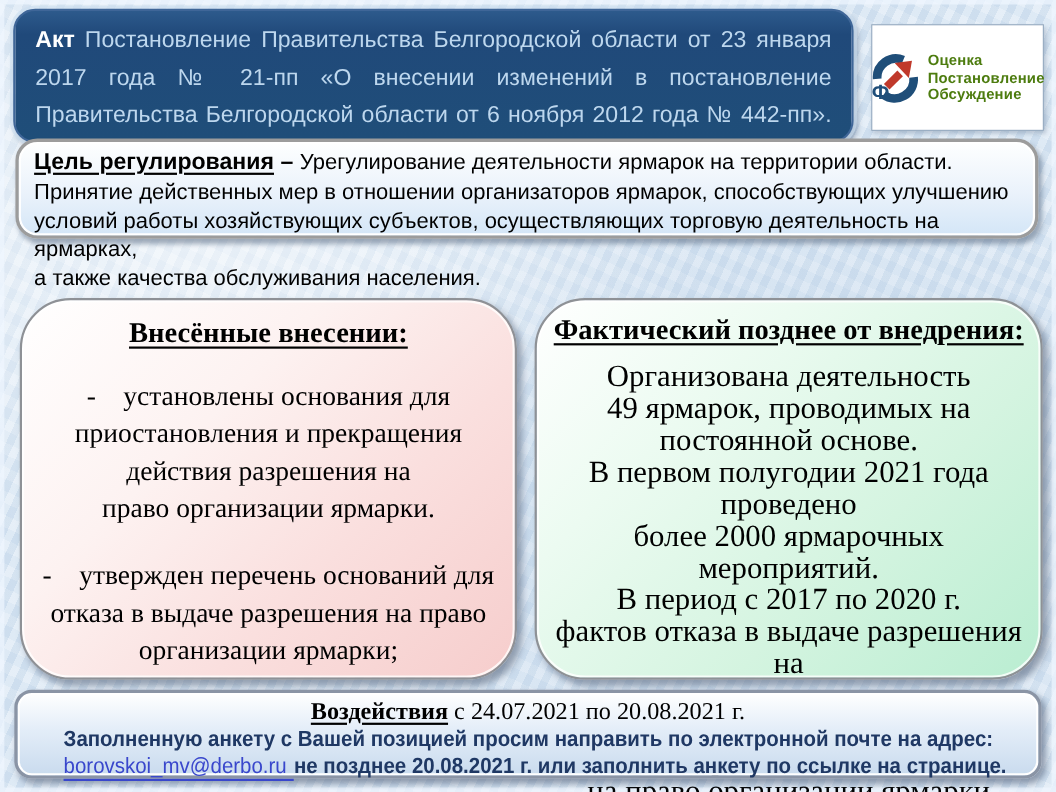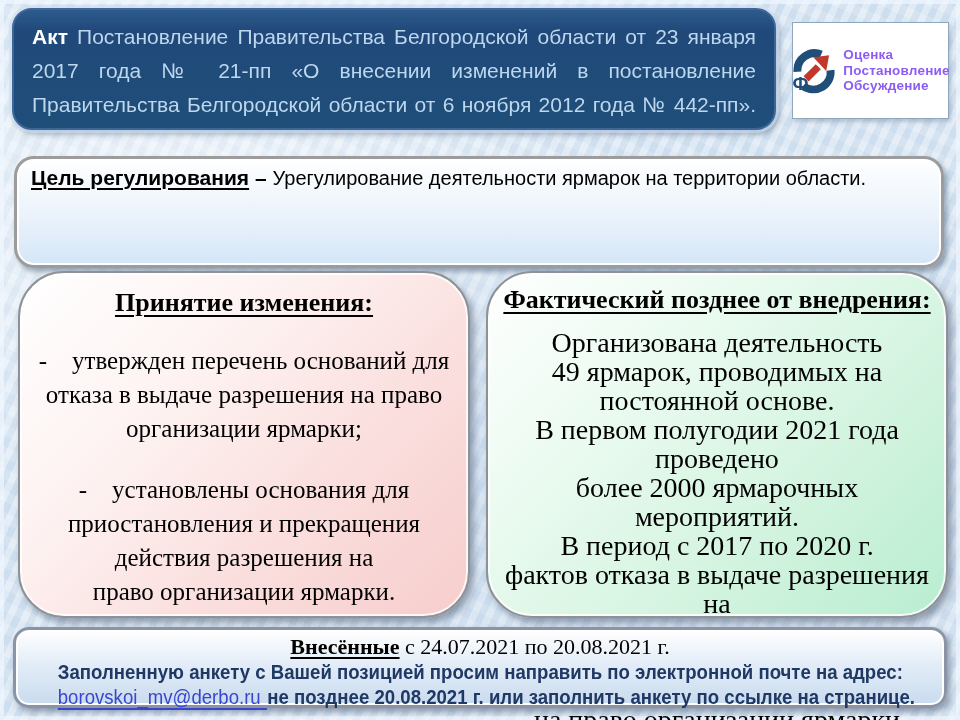--- a/index.html
+++ b/index.html
@@ -31,24 +31,24 @@
   }
   .header-text .act-label{color:#ffffff;font-weight:bold;}
   
   .logo-box{
     position:absolute;left:792px;top:22px;width:157px;height:97px;
     background:#ffffff;border:1px solid #8fa6bd;box-sizing:border-box;
     box-shadow:2px 3px 4px rgba(110,130,155,.4);
     display:flex;align-items:center;justify-content:center;gap:6px;
   }
   .logo-icon{width:46px;height:46px;flex:0 0 auto;}
-  .logo-text{color:#8b5cf6;font-weight:bold;font-size:13.5px;line-height:15.5px;letter-spacing:.2px;}
+  .logo-text{color:#4d7c0f;font-weight:bold;font-size:13.5px;line-height:15.5px;letter-spacing:.2px;}
   
   .goal-box{
-    position:absolute;left:14px;top:156px;width:930px;height:112px;
+    position:absolute;left:14px;top:126px;width:930px;height:91px;
     background:linear-gradient(180deg,#feffff 0%,#eaf2fb 55%,#d4e6f7 100%);
     border:3px solid #9c9c9c;border-radius:20px;box-sizing:border-box;
     box-shadow:inset 0 0 0 2px #ffffff, 3px 4px 5px rgba(90,108,132,.55);
     padding:5px 14px;color:#000;
   }
   .goal-line1{font-size:20px;line-height:27px;white-space:pre-line;}
   .goal-label{font-weight:bold;font-size:21px;text-decoration:underline;text-decoration-thickness:2px;text-underline-offset:3px;}
   .goal-sep{font-weight:bold;font-size:21px;}
   .goal-body{font-size:20px;line-height:26px;white-space:pre-line;}
   
@@ -114,46 +114,49 @@
     </svg>
     <div class="logo-text">
       <div>Оценка</div>
       <div>Постановление</div>
       <div>Обсуждение</div>
     </div>
   </div>
 
   <div class="goal-box">
     <div class="goal-line1"><span class="goal-label">Цель регулирования</span><span class="goal-sep"> – </span><span>Урегулирование  деятельности ярмарок на территории  области.</span></div>
+    <div class="goal-body">Принятие  действенных  мер в отношении  организаторов  ярмарок,  способствующих  улучшению
+условий  работы  хозяйствующих  субъектов,  осуществляющих  торговую  деятельность  на ярмарках,
+а также  качества  обслуживания  населения.</div>
   </div>
 
   <div class="round-card changes-box">
-    <div class="card-title">Принятие изменения:</div>
-    <p class="change-item">-    утвержден перечень оснований для
-отказа в выдаче разрешения на право
-организации ярмарки;</p>
+    <div class="card-title">Внесённые внесении:</div>
     <p class="change-item">-    установлены основания для
 приостановления и прекращения
 действия разрешения на
 право организации ярмарки.</p>
+    <p class="change-item">-    утвержден перечень оснований для
+отказа в выдаче разрешения на право
+организации ярмарки;</p>
   </div>
 
   <div class="round-card effect-box">
     <div class="card-title">Фактический позднее от внедрения:</div>
     <div class="effect-body">Организована  деятельность
 49 ярмарок,  проводимых  на постоянной  основе.
 В первом  полугодии  2021 года проведено
 более 2000 ярмарочных  мероприятий.
 В период  с 2017 по 2020 г.
 фактов отказа в выдаче разрешения  на
 право  организации  ярмарки,
 а также  прекращения  действия  разрешения
 на право  организации  ярмарки
 установлено  не было.</div>
   </div>
 
   <div class="discussion-box">
-    <div class="disc-line1"><span class="disc-label">Внесённые</span><span> с 24.07.2021 по 20.08.2021 г.</span></div>
+    <div class="disc-line1"><span class="disc-label">Воздействия</span><span> с 24.07.2021 по 20.08.2021 г.</span></div>
     <div class="disc-line2">Заполненную  анкету  с Вашей  позицией  просим  направить  по электронной  почте  на адрес:</div>
     <div class="disc-line3"><a class="email-link">borovskoi_mv@derbo.ru</a><span>не позднее 20.08.2021 г. или заполнить анкету по ссылке на странице.</span></div>
   </div>
 
 </div>
 
 </body></html>

